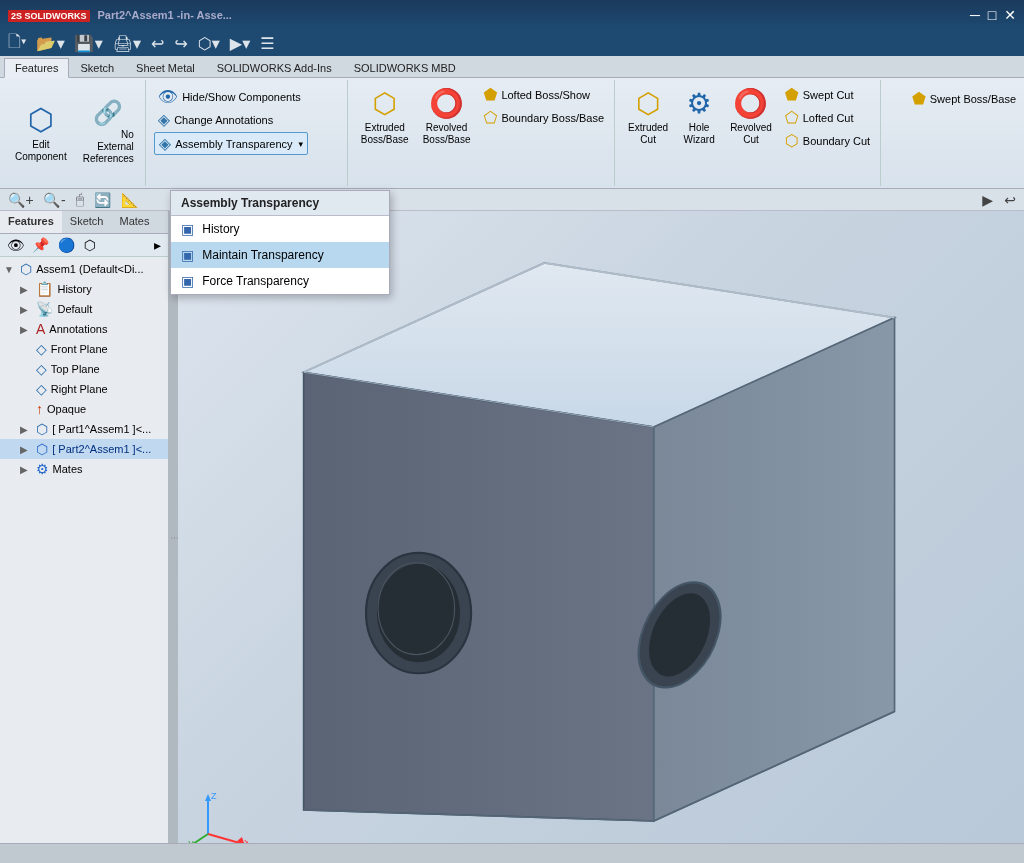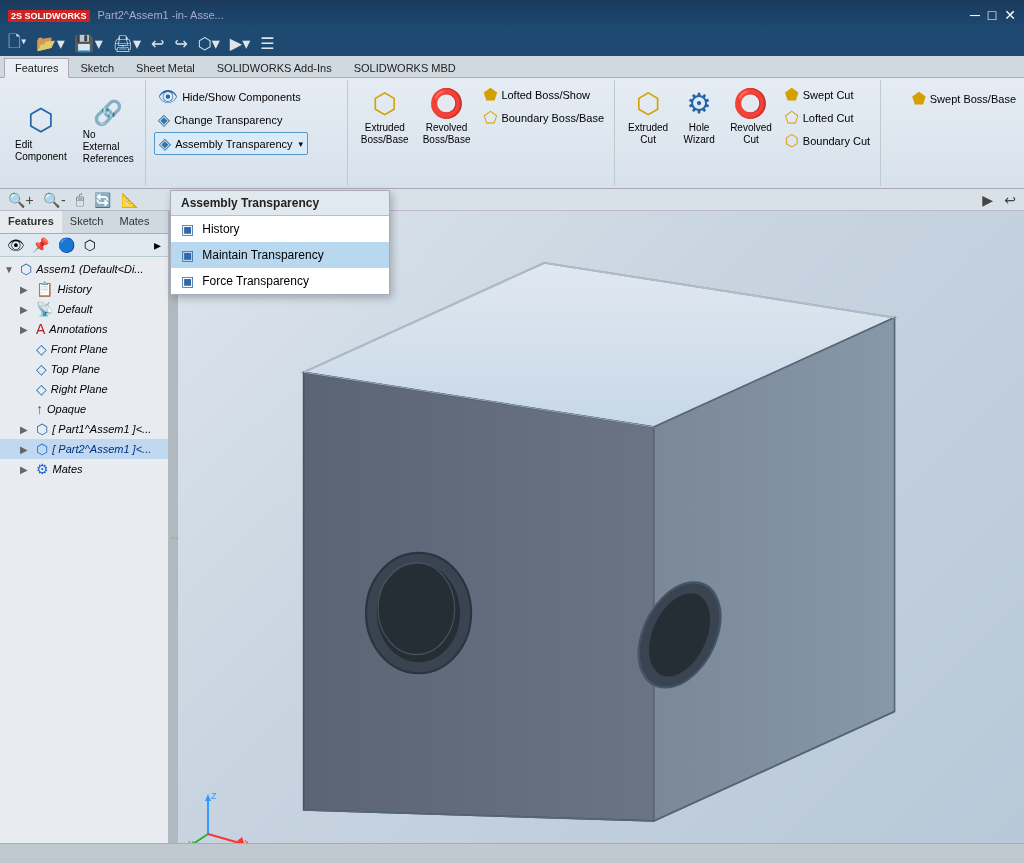--- a/index.html
+++ b/index.html
@@ -228,21 +228,21 @@
       display: flex;
       align-items: center;
       padding: 2px 4px;
       cursor: pointer;
       gap: 4px;
       white-space: nowrap;
     }
     .tree-item.active-part { background: #c0d8f0; color: #003080; }
     .tree-arrow { font-size: 10px; color: #666; width: 12px; }
     .tree-icon { font-size: 14px; }
-    .tree-label { font-size: 11px; font-style: italic; }
+    .tree-label { font-size: 11px; }
 
     
     #viewport {
       flex: 1;
       background: linear-gradient(135deg, #dde5ee 0%, #c8d4e0 40%, #b8c8d8 100%);
       position: relative;
       overflow: hidden;
     }
 
     
@@ -306,21 +306,21 @@
     .icon-blue { color: #2266aa; }
     .icon-red { color: #aa2222; }
   </style>
 </head>
 <body>
 
 <div id="titlebar">
   <div>
     <span class="sw-logo-icon">2S SOLIDWORKS</span>
   </div>
-  <span style="color:#aac; font-size:11px; margin-left:8px;">Part2^Assem1 -in- Asse...</span>
+  <span style="color:#aac; font-size:11px; margin-left:8px;font-weight:bold;">Part2^Assem1 -in- Asse...</span>
   <div style="margin-left:auto; display:flex; gap:8px; color:white; font-size:14px;">
     <span style="cursor:pointer;">─</span>
     <span style="cursor:pointer;">□</span>
     <span style="cursor:pointer;">✕</span>
   </div>
 </div>
 
 <div id="quick-access">
   <span class="qa-btn">🗋▾</span>
   <span class="qa-btn">📂▾</span>
@@ -341,39 +341,39 @@
     <div class="ribbon-tab">SOLIDWORKS Add-Ins</div>
     <div class="ribbon-tab">SOLIDWORKS MBD</div>
   </div>
 
   <div id="ribbon-content">
 
     <div class="ribbon-group" style="min-width:100px;">
       <div class="ribbon-group-btns" style="gap:6px; align-items:center;">
         <div class="rib-btn-large">
           <span class="icon" style="font-size:30px; color:#2266aa;">⬡</span>
-          <span class="label" style="font-size:10px; text-align:left; line-height:1.2;">Edit<br>Component</span>
+          <span class="label" style="font-size:10px; text-align:center; line-height:1.2;">Edit<br>Component</span>
         </div>
         <div class="rib-btn-large" style="min-width:50px;">
           <span class="icon" style="font-size:24px; color:#888;">🔗</span>
-          <span class="label" style="font-size:10px; text-align:left; line-height:1.2;">No<br>External<br>References</span>
+          <span class="label" style="font-size:10px; text-align:right; line-height:1.2;">No<br>External<br>References</span>
         </div>
       </div>
       <span class="ribbon-group-label"></span>
     </div>
 
     <div class="ribbon-group" style="min-width:200px;">
       <div class="rib-col" style="justify-content:flex-start; padding-top:4px;">
         <div class="rib-btn-small">
           <span class="icon icon-blue">👁</span>
           <span class="label">Hide/Show Components</span>
         </div>
         <div class="rib-btn-small">
           <span class="icon" style="color:#3377aa;">◈</span>
-          <span class="label">Change Transparency</span>
+          <span class="label">Change Annotations</span>
         </div>
         <div class="rib-btn-small active-menu">
           <span class="icon" style="color:#3377aa;">◈</span>
           <span class="label">Assembly Transparency</span>
           <span style="margin-left:2px; font-size:9px;">▾</span>
         </div>
       </div>
       <span class="ribbon-group-label"></span>
     </div>
 

